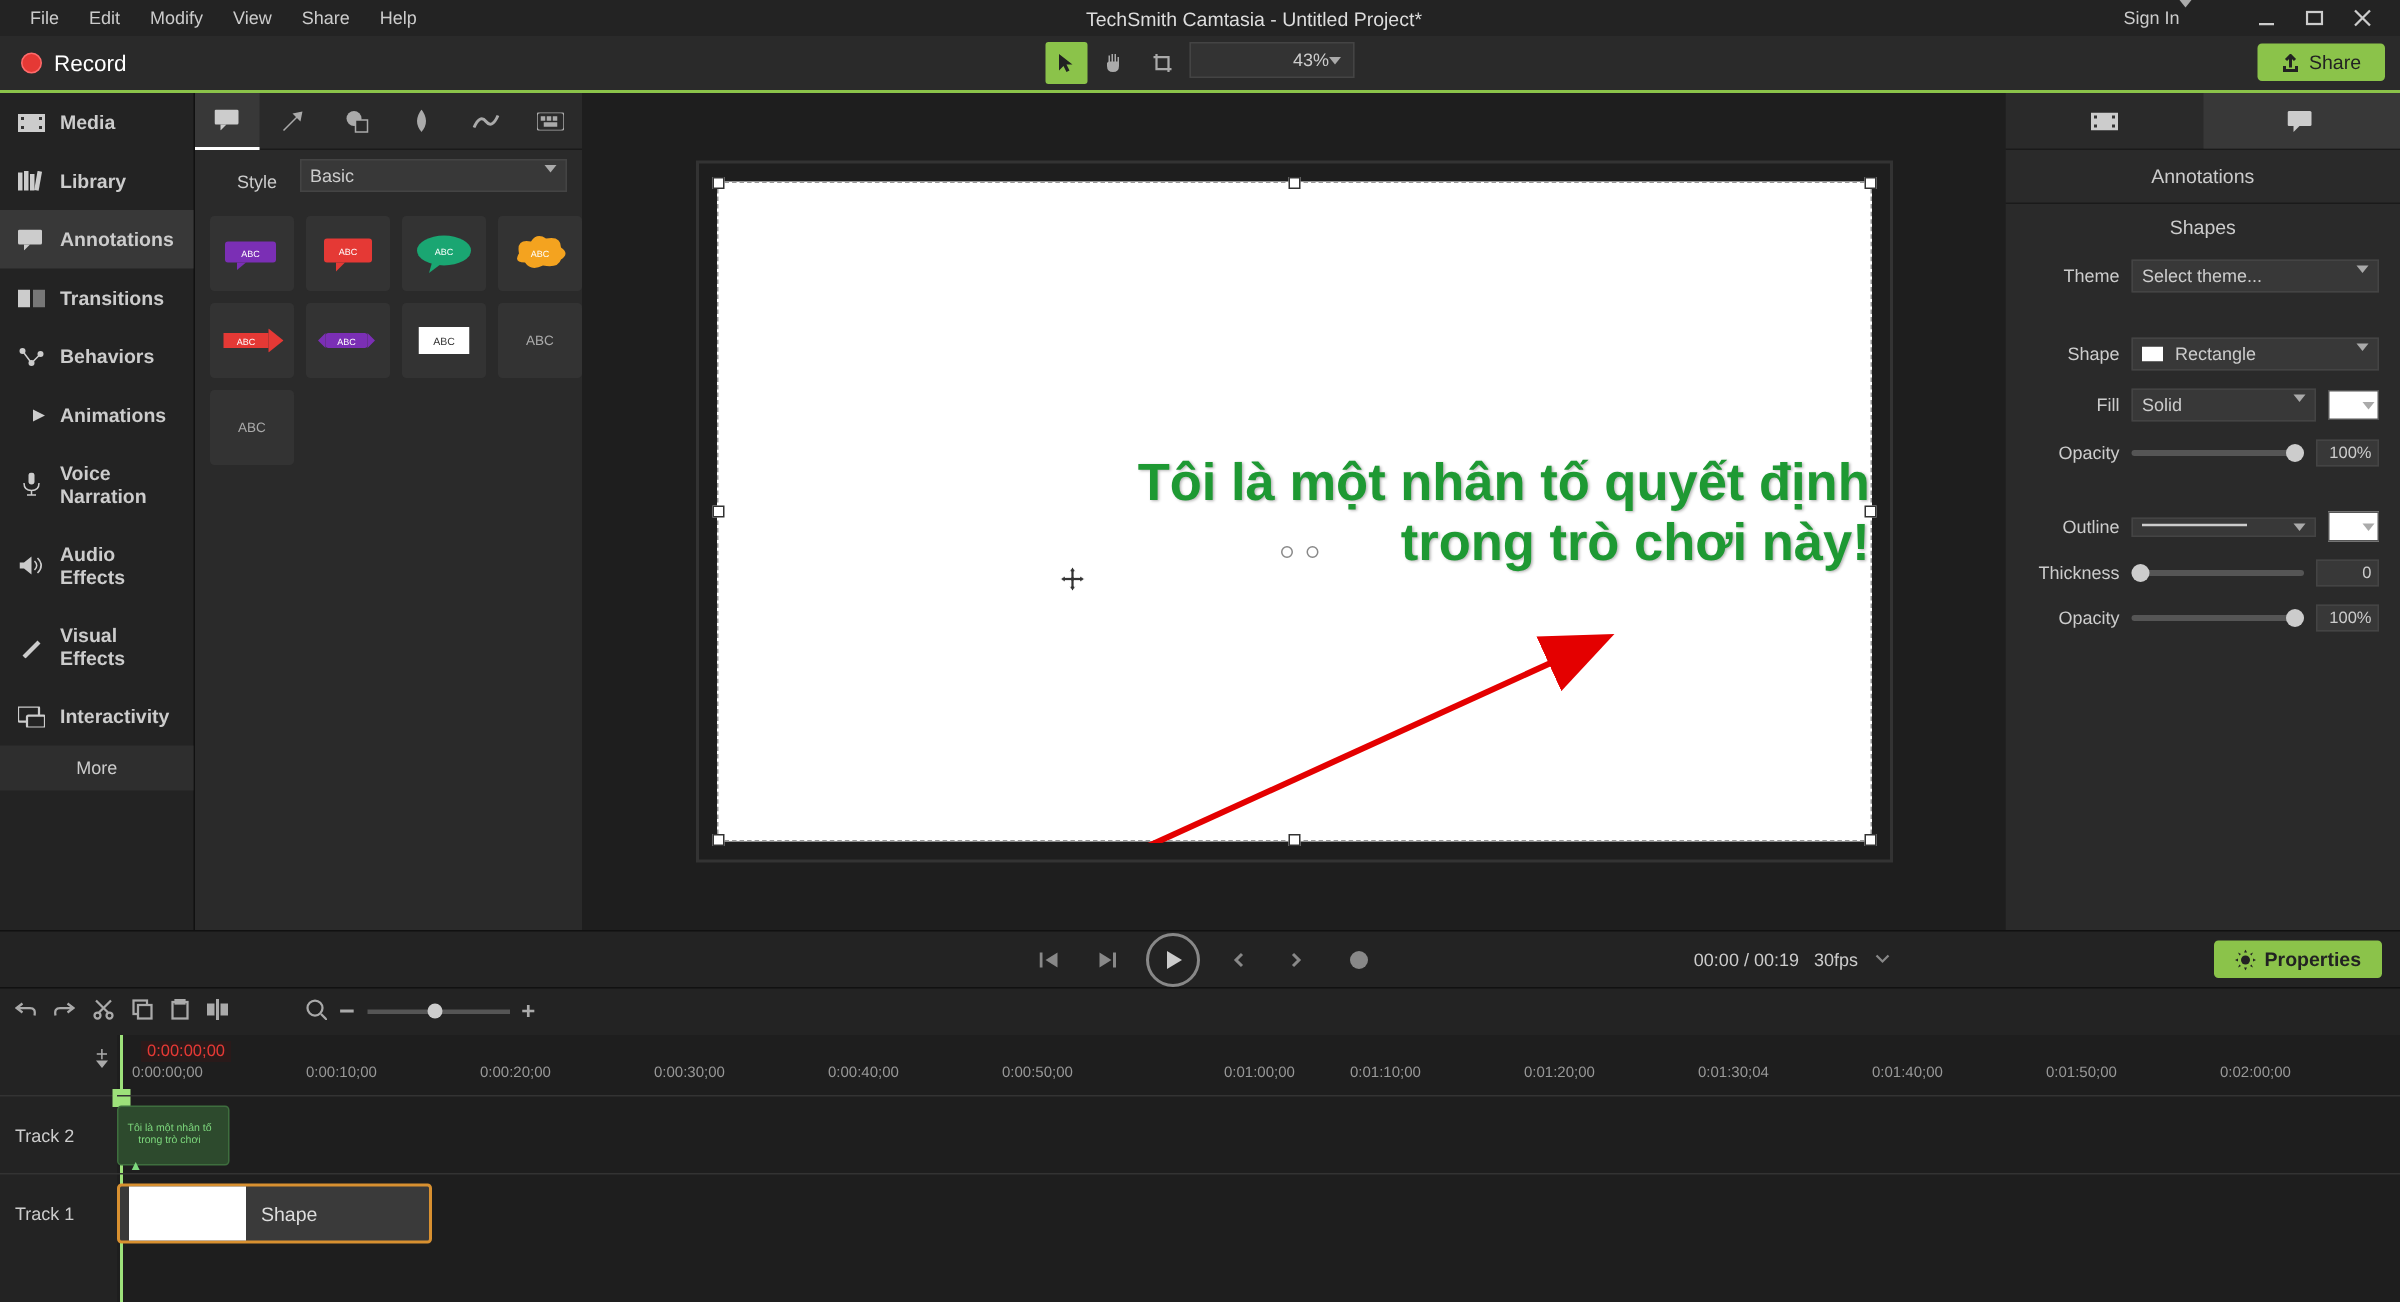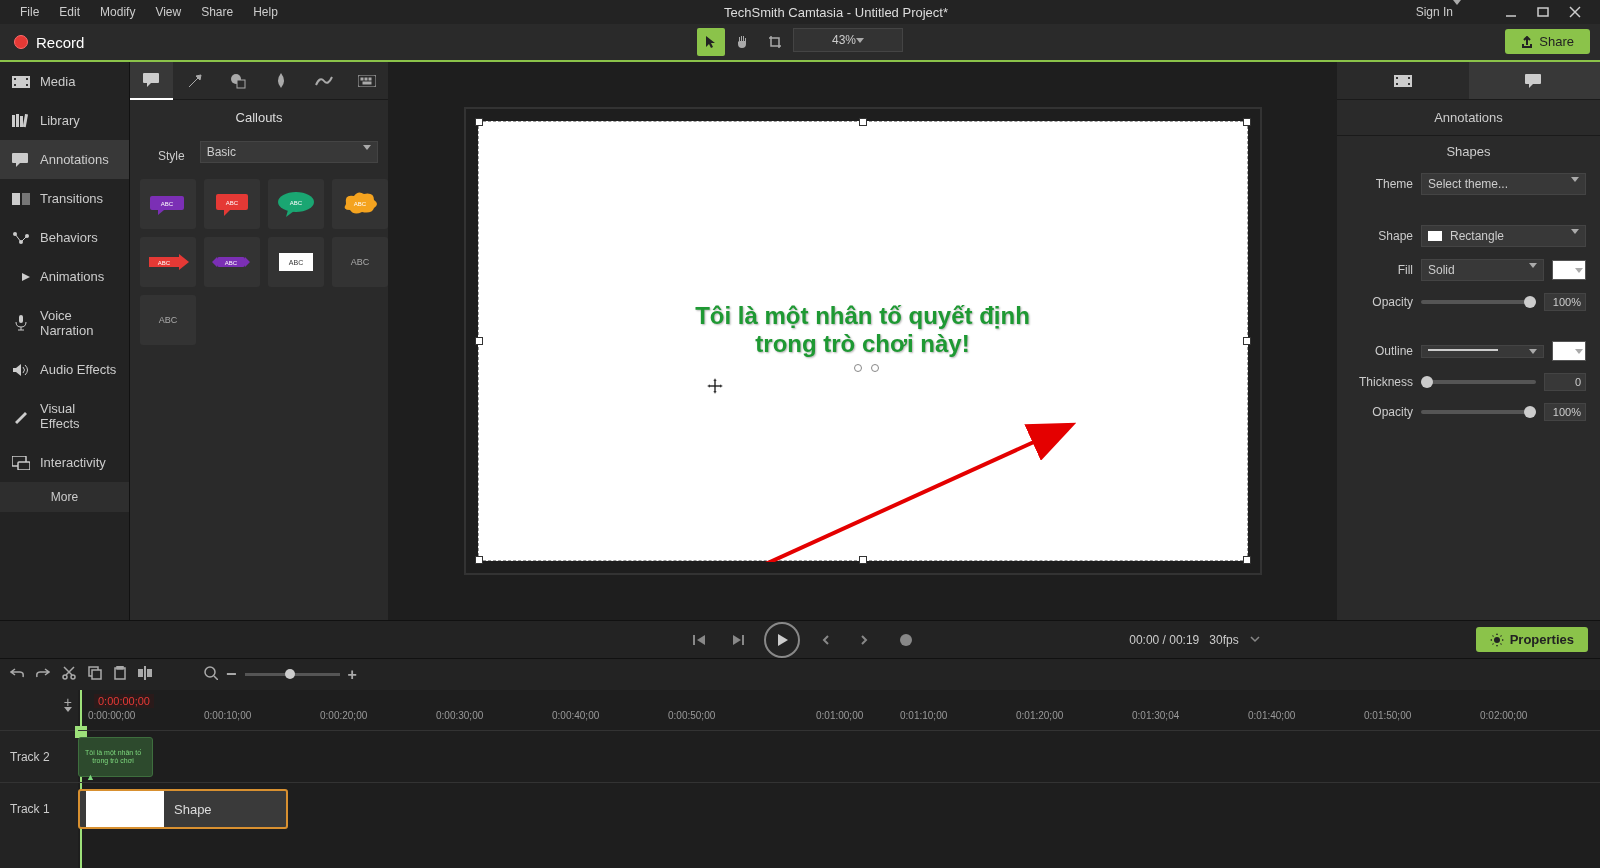--- a/index.html
+++ b/index.html
@@ -10,42 +10,42 @@
 .winbtns { position: absolute; right: 0; display: flex; align-items: center; gap: 18px; padding-right: 18px; }
 .winbtn { width: 14px; height: 14px; display: flex; align-items: center; justify-content: center; cursor: pointer; }
 .signin { font-size: 12px; margin-right: 25px; cursor: pointer; }
 .toolbar { height: 38px; background: #2a2a2a; display: flex; align-items: center; position: relative; border-bottom: 2px solid #8bc34a; }
 .record-btn { display: flex; align-items: center; gap: 8px; padding: 0 14px; cursor: pointer; }
 .record-dot { width: 14px; height: 14px; border-radius: 50%; background: #e53935; border: 1px solid #ff6b6b; }
 .record-label { font-size: 15px; color: #fff; }
 .canvas-tools { position: absolute; left: 50%; transform: translateX(-50%); display: flex; gap: 4px; }
 .cbtn { width: 28px; height: 28px; display: flex; align-items: center; justify-content: center; cursor: pointer; border-radius: 2px; }
 .cbtn.active { background: #8bc34a; }
-.zoom-sel { background: #333; border: 1px solid #444; color: #ccc; height: 24px; width: 110px; padding: 0 8px; display: flex; align-items: center; justify-content: center; font-size: 12px; cursor: pointer; }
+.zoom-sel { background: #333; border: 1px solid #444; color: #ccc; height: 24px; width: 110px; padding: 0 8px; display: flex; align-items: center; justify-content: flex-end; font-size: 12px; cursor: pointer; }
 .share-btn { position: absolute; right: 10px; top: 5px; background: #8bc34a; color: #222; padding: 5px 16px; border-radius: 3px; display: flex; align-items: center; gap: 6px; font-weight: 500; cursor: pointer; }
 .main { display: flex; height: 558px; }
 .sidebar { width: 130px; background: #232323; border-right: 1px solid #111; }
-.sidebar-item { display: flex; align-items: center; gap: 10px; padding: 12px 12px; cursor: pointer; font-size: 13px; }
+.sidebar-item { display: flex; align-items: center; gap: 10px; padding: 12px 12px; cursor: pointer; font-size: 13px; font-weight: bold; }
 .sidebar-item.active { background: #383838; }
 .sidebar-more { text-align: center; padding: 8px; background: #2e2e2e; cursor: pointer; font-size: 12px; }
 .sb-icon { width: 18px; height: 14px; flex-shrink: 0; display: flex; align-items: center; justify-content: center; }
 .gallery { width: 258px; background: #2a2a2a; }
 .gallery-tabs { height: 38px; display: flex; align-items: center; border-bottom: 1px solid #1a1a1a; }
 .gtab { width: 43px; height: 38px; display: flex; align-items: center; justify-content: center; cursor: pointer; }
 .gtab.active { background: #383838; border-bottom: 2px solid #fff; }
 .gallery-title { text-align: center; padding: 10px; color: #ddd; font-size: 13px; }
 .gallery-style { display: flex; align-items: flex-end; padding: 6px 10px; gap: 15px; margin-left: 18px; }
 .gallery-style label { font-size: 12px; }
 .style-sel { flex: 1; background: #383838; border: 1px solid #444; color: #ccc; padding: 3px 6px; display:flex; justify-content:space-between; cursor:pointer; font-size:12px; }
 .thumbs { display: grid; grid-template-columns: repeat(4, 56px); gap: 8px; padding: 10px; }
 .thumb { height: 50px; background: #333; border-radius: 3px; display: flex; align-items: center; justify-content: center; font-size: 8px; cursor: pointer; }
 .canvas-area { flex: 1; background: #1e1e1e; display: flex; align-items: center; justify-content: center; position: relative; }
 .canvas { width: 770px; height: 440px; background: #fff; border: 1px dashed #999; position: relative; outline: 2px solid #333; outline-offset: 12px; }
 .handle { position: absolute; width: 8px; height: 8px; border: 1px solid #333; background: #fff; }
-.canvas-text { color: #1e9933; font-weight: bold; font-size: 24px; text-align: center; position: absolute; top: 180px; left: 0; right: 0; text-shadow: 1px 1px 2px rgba(0,0,0,0.3); }
+.canvas-text { color: #1e9933; font-weight: bold; font-size: 35px; text-align: right; position: absolute; top: 180px; left: 0; right: 0; text-shadow: 1px 1px 2px rgba(0,0,0,0.3); }
 .arrow-line { position: absolute; }
 .props { width: 263px; background: #2a2a2a; }
 .props-tabs { height: 38px; display: flex; border-bottom: 1px solid #1a1a1a; }
 .ptab { flex:1; display:flex; align-items:center; justify-content:center; cursor:pointer; }
 .ptab.active { background: #383838; }
 .props-title { text-align: center; padding: 10px; font-size: 13px; }
 .props-section-title { text-align: center; padding: 8px; font-size: 13px; border-top: 1px solid #1a1a1a; }
 .props-row { display: flex; align-items: center; padding: 6px 14px; gap: 8px; }
 .props-row label { width: 62px; text-align: right; font-size: 12px; }
 .props-sel { flex: 1; background: #383838; border: 1px solid #444; color: #ccc; padding: 3px 6px; display:flex; justify-content:space-between; font-size: 12px; cursor:pointer; }
@@ -285,21 +285,20 @@
       <div class="gtab">
           <svg width="18" height="12" fill="none" stroke="#aaa">
             <rect x="0" y="0" width="18" height="12" rx="2"></rect>
             <rect x="3" y="3" width="2" height="2" fill="#aaa"></rect>
             <rect x="7" y="3" width="2" height="2" fill="#aaa"></rect>
             <rect x="11" y="3" width="2" height="2" fill="#aaa"></rect>
             <rect x="5" y="7" width="8" height="2" fill="#aaa"></rect>
           </svg>
         </div>
     </div>
-    <div class="gallery-title">Callouts</div>
     <div class="gallery-style">
       <label>Style</label>
       <div class="style-sel">
           <span>Basic</span>
           <span class="tri-down"></span>
         </div>
     </div>
     <div class="thumbs">
       <div class="thumb">
           <svg width="40" height="24">

